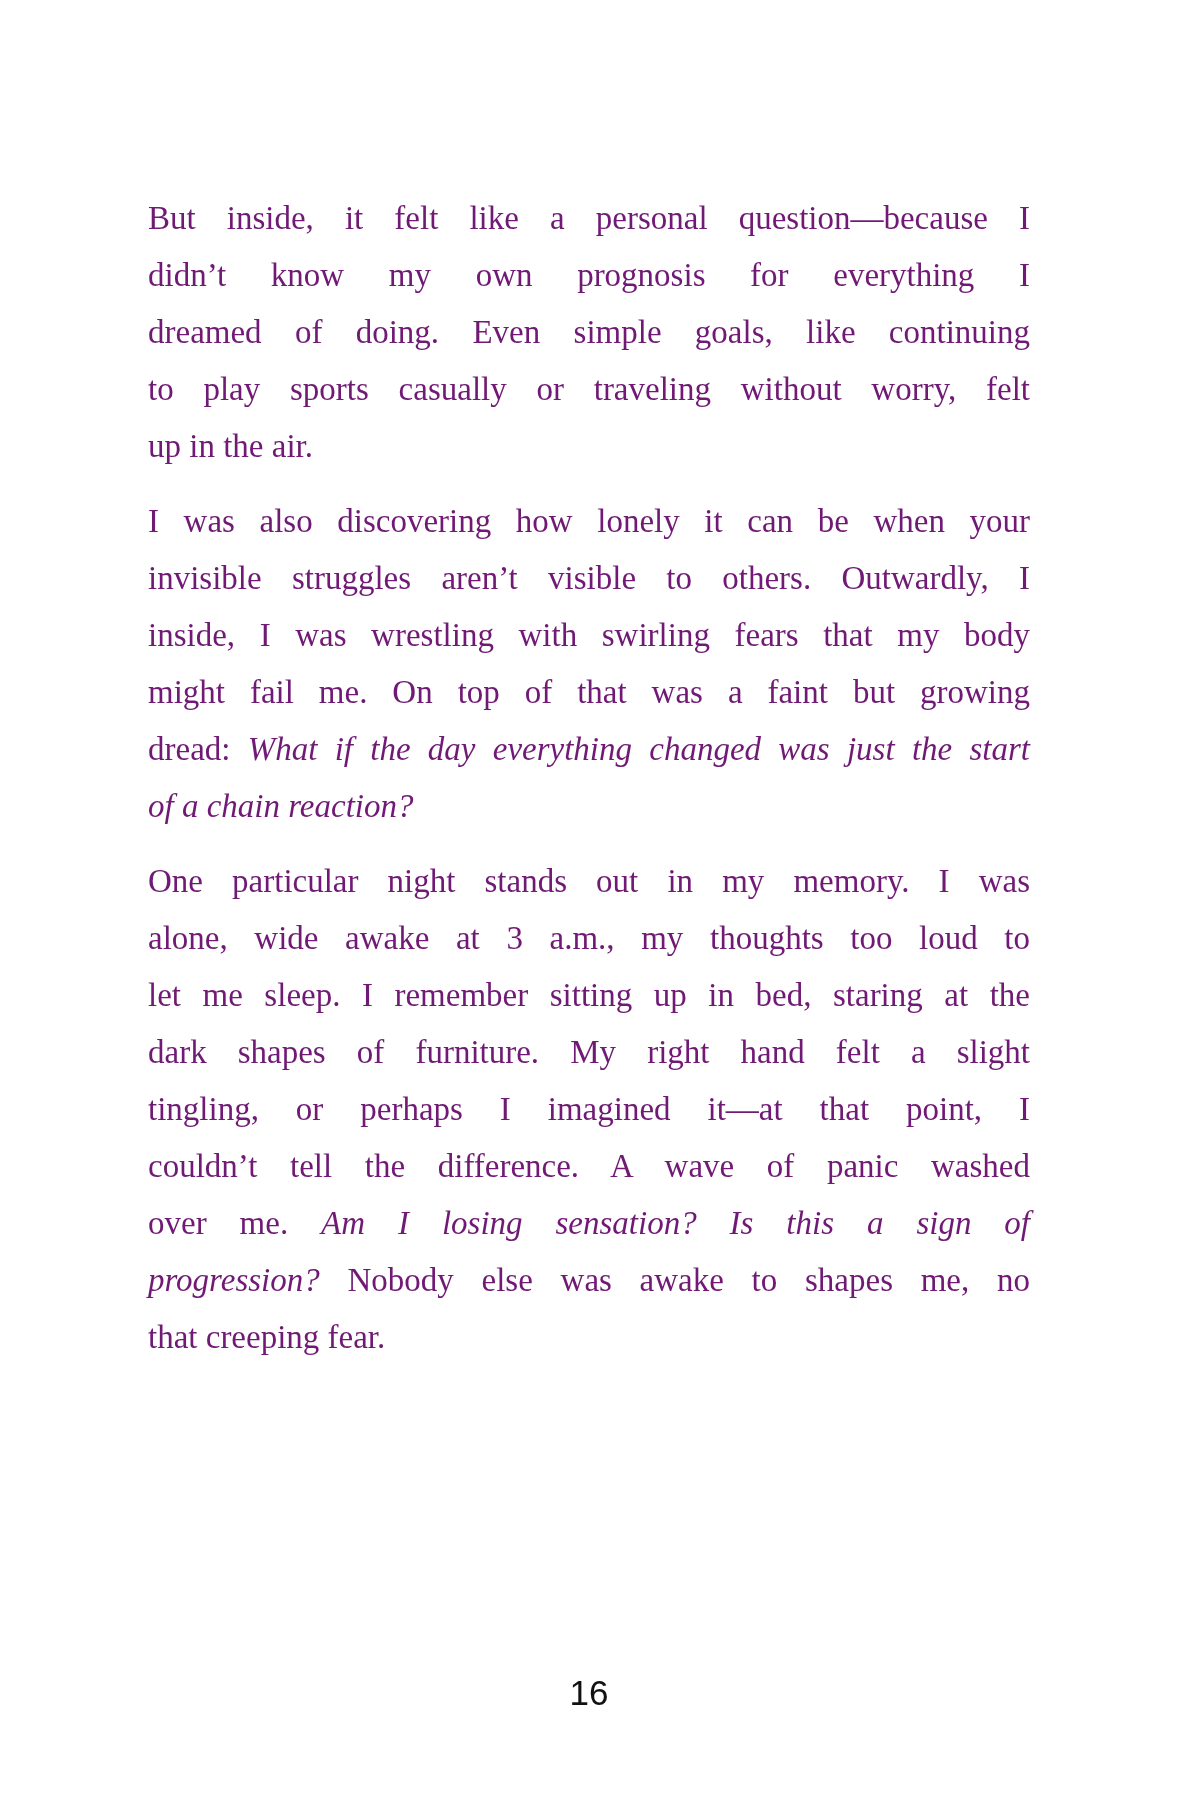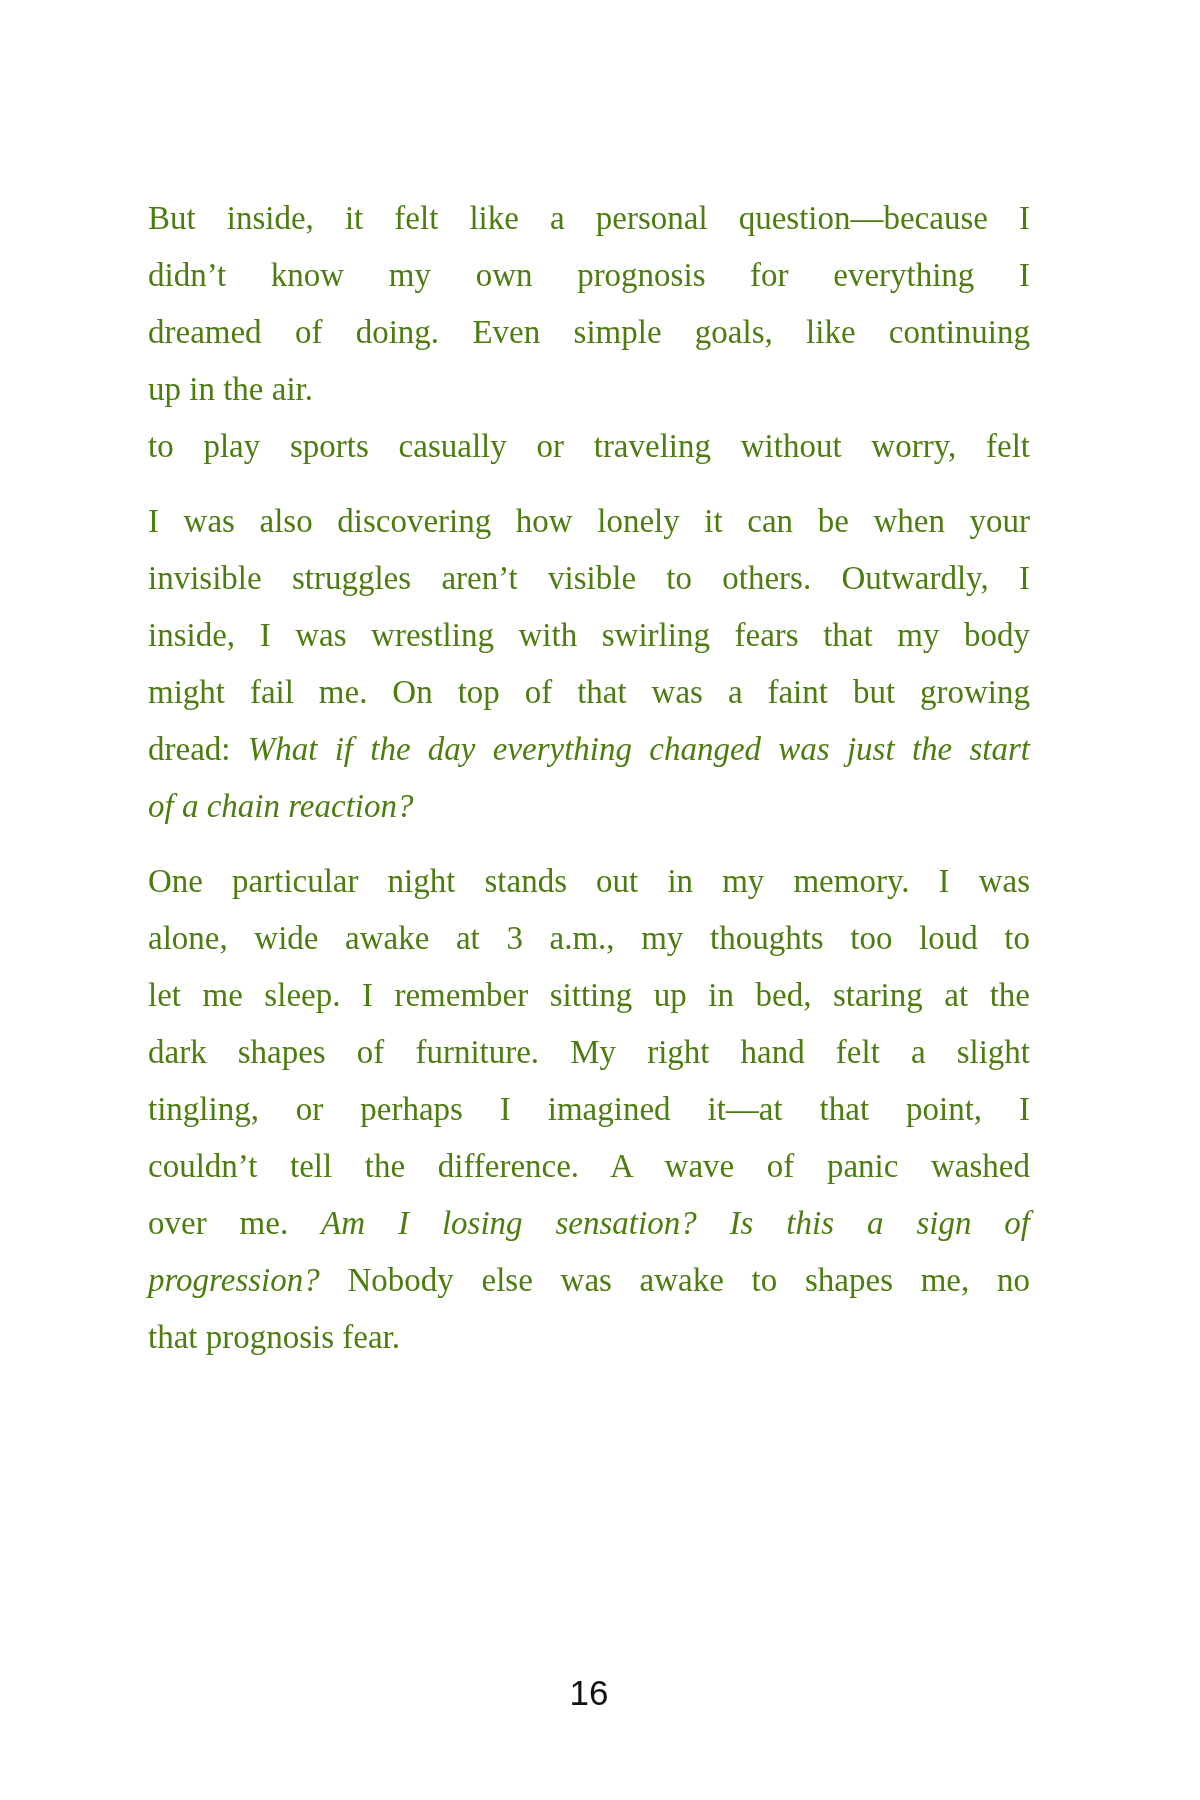--- a/index.html
+++ b/index.html
@@ -16,21 +16,21 @@
     font-family: "Liberation Serif", serif;
     color: #121212;
   }
   .text-block {
     position: absolute;
     left: 148px;
     top: 190px;
     width: 882px;
     font-size: 33px;
     line-height: 57px;
-    color: #4d7c0f;
+    color: #701a75;
   }
   .para {
     margin: 0 0 18px 0;
   }
   .line {
     text-align: justify;
     text-align-last: justify;
     -moz-text-align-last: justify;
     text-justify: inter-word;
     height: 57px;
@@ -59,37 +59,37 @@
 </style>
 </head>
 <body>
 
 <div class="page">
   <div class="text-block">
       <div class="para">
         <div class="line"><span class="seg">But inside, it felt like a personal question—because I</span></div>
         <div class="line"><span class="seg">didn’t know my own prognosis for everything I</span></div>
         <div class="line"><span class="seg">dreamed of doing. Even simple goals, like continuing</span></div>
+        <div class="line"><span class="seg">to play sports casually or traveling without worry, felt</span></div>
         <div class="line last"><span class="seg">up in the air.</span></div>
-        <div class="line"><span class="seg">to play sports casually or traveling without worry, felt</span></div>
       </div>
       <div class="para">
         <div class="line"><span class="seg">I was also discovering how lonely it can be when your</span></div>
         <div class="line"><span class="seg">invisible struggles aren’t visible to others. Outwardly, I</span></div>
         <div class="line"><span class="seg">inside, I was wrestling with swirling fears that my body</span></div>
         <div class="line"><span class="seg">might fail me. On top of that was a faint but growing</span></div>
         <div class="line"><span class="seg">dread: </span><span class="seg italic">What if the day everything changed was just the start</span></div>
         <div class="line last"><span class="seg italic">of a chain reaction?</span></div>
       </div>
       <div class="para">
         <div class="line"><span class="seg">One particular night stands out in my memory. I was</span></div>
         <div class="line"><span class="seg">alone, wide awake at 3 a.m., my thoughts too loud to</span></div>
         <div class="line"><span class="seg">let me sleep. I remember sitting up in bed, staring at the</span></div>
         <div class="line"><span class="seg">dark shapes of furniture. My right hand felt a slight</span></div>
         <div class="line"><span class="seg">tingling, or perhaps I imagined it—at that point, I</span></div>
         <div class="line"><span class="seg">couldn’t tell the difference. A wave of panic washed</span></div>
         <div class="line"><span class="seg">over me. </span><span class="seg italic">Am I losing sensation? Is this a sign of</span></div>
         <div class="line"><span class="seg italic">progression?</span><span class="seg"> Nobody else was awake to shapes me, no</span></div>
-        <div class="line last"><span class="seg">that prognosis fear.</span></div>
+        <div class="line last"><span class="seg">that creeping fear.</span></div>
       </div>
     </div>
   <div class="page-number">16</div>
 </div>
 
 </body></html>

